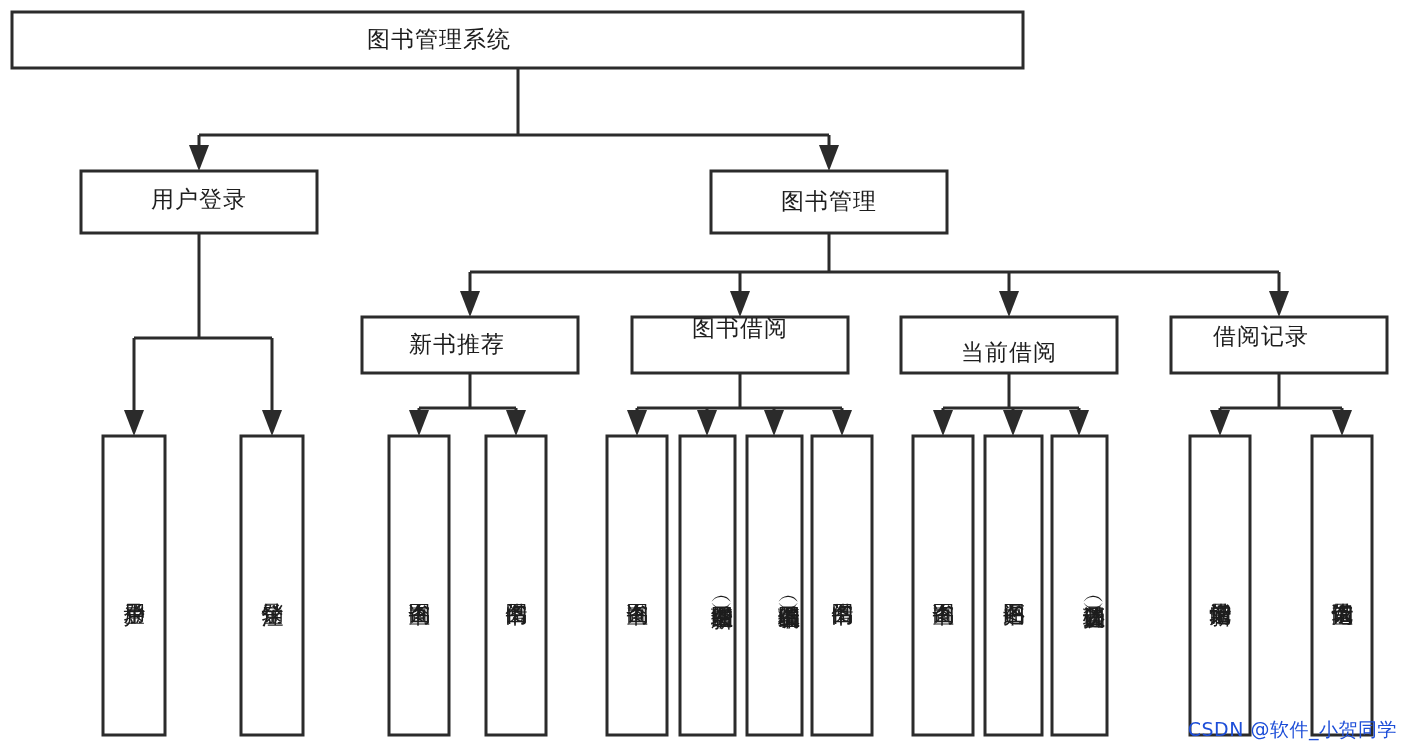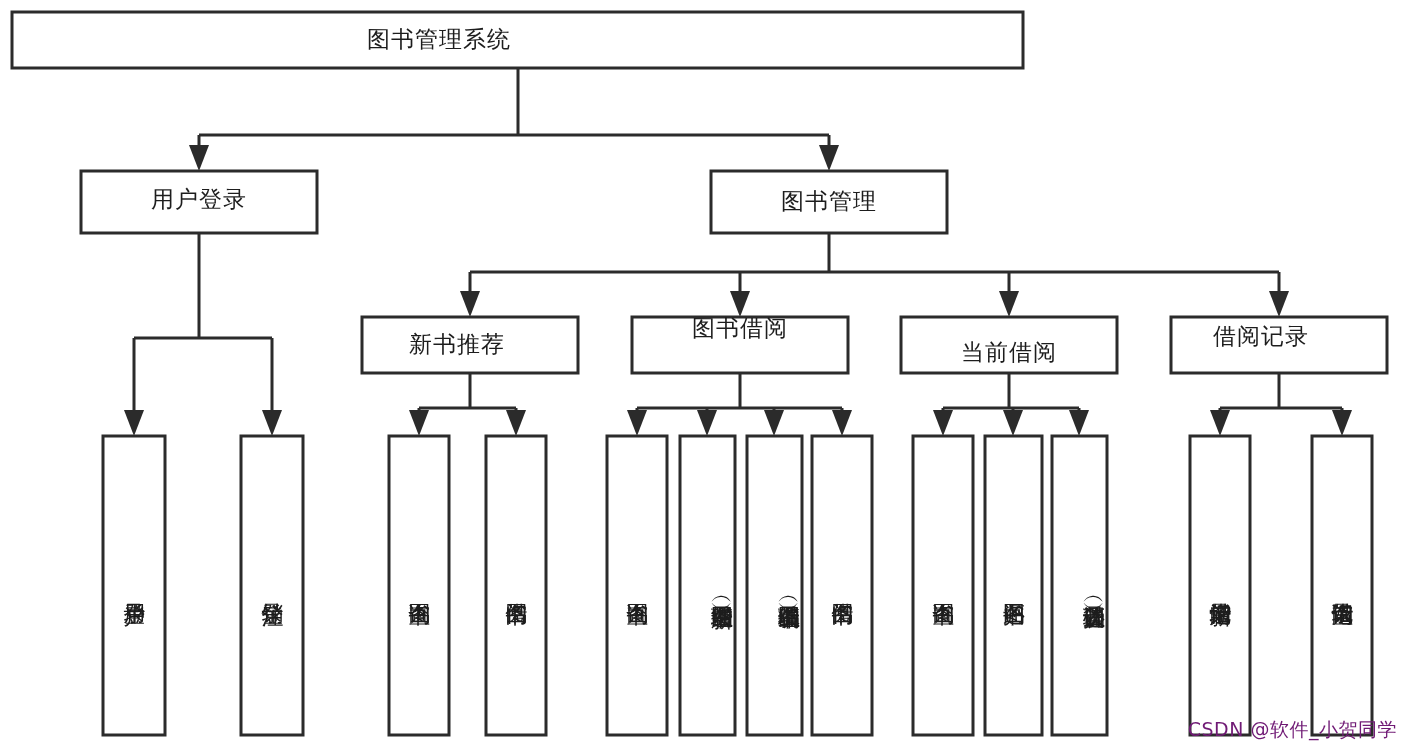--- a/index.html
+++ b/index.html
@@ -67,21 +67,21 @@
   .node-label-v.align-top {
     align-items: flex-start;
     padding-top: 6px;
     box-sizing: border-box;
   }
   #watermark {
     position: absolute;
     right: 8px;
     bottom: 4px;
     font-size: 19px;
-    color: #701a75;
+    color: #1d4ed8;
     letter-spacing: 0.5px;
     white-space: nowrap;
   }
 </style>
 </head>
 <body>
 
 <div id="diagram-root">
 
   <svg id="tree-svg" viewBox="0 0 1405 747" xmlns="http://www.w3.org/2000/svg">

